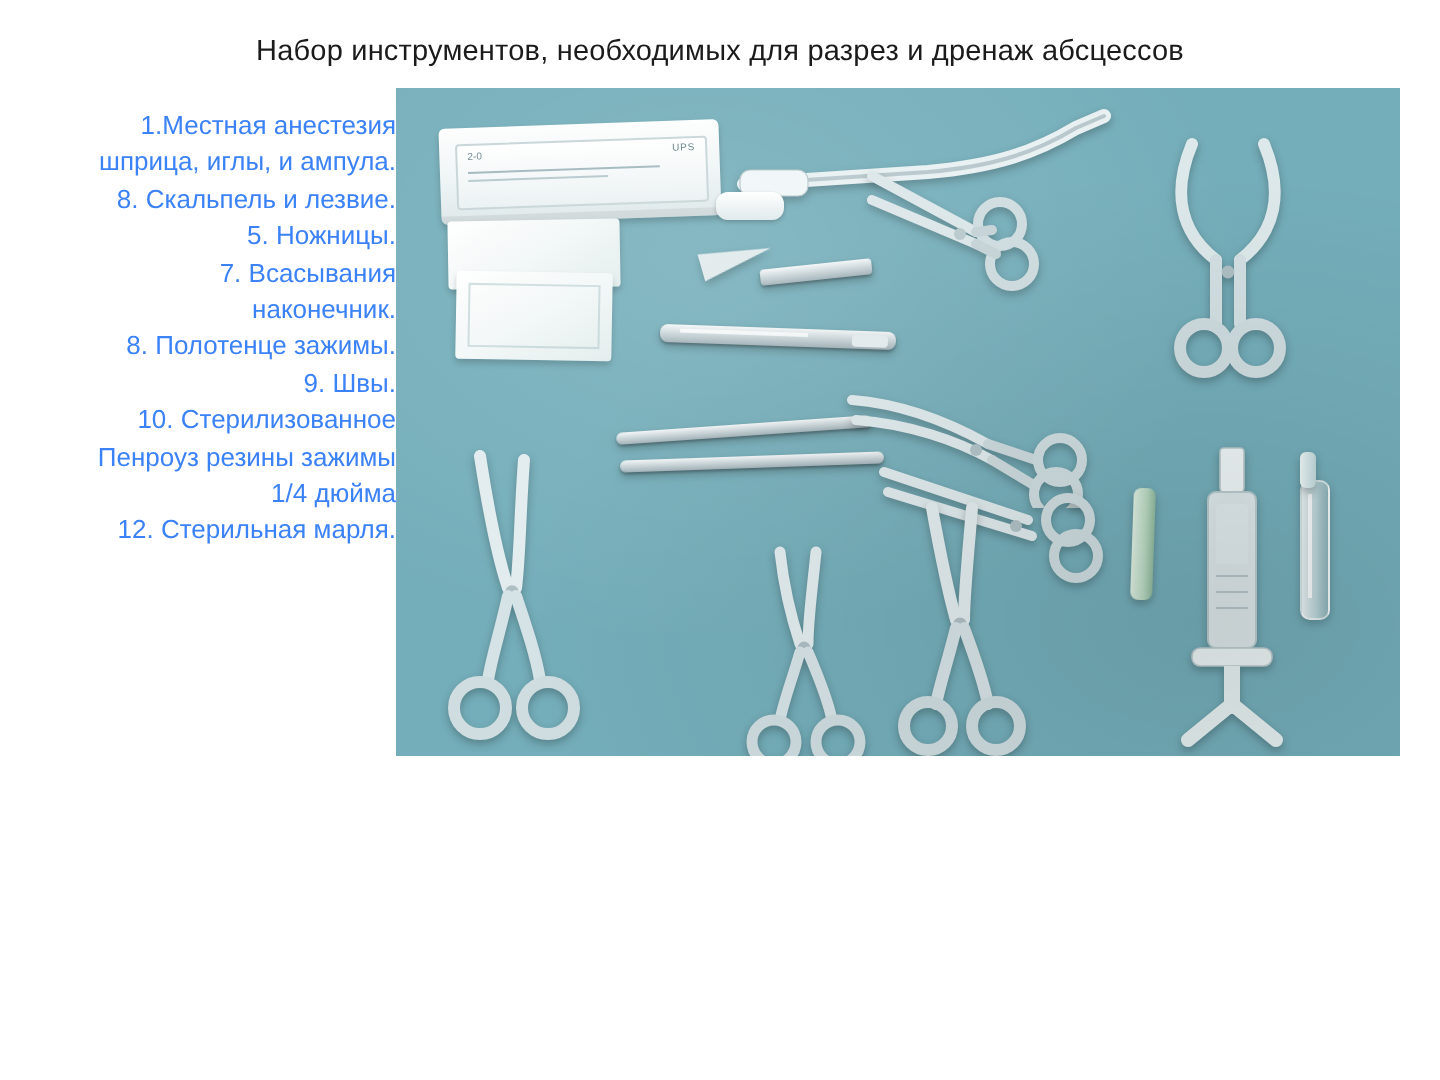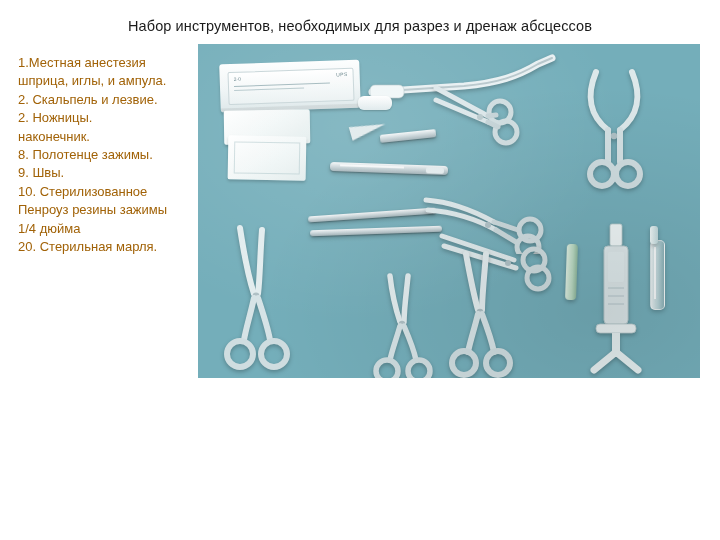--- a/index.html
+++ b/index.html
@@ -29,21 +29,22 @@
     color: #1b1b1b;
     letter-spacing: 0.1px;
   }
   .items-list {
     position: absolute;
     left: 18px;
     top: 54px;
     width: 180px;
     font-size: 13px;
     line-height: 18.4px;
-    color: #a16207;
+    color: #3b82f6;
+    text-align: right;
   }
   .items-list div {
     white-space: pre-wrap;
   }
   .photo {
     position: absolute;
     left: 198px;
     top: 44px;
     width: 502px;
     height: 334px;
@@ -83,29 +84,30 @@
 </head>
 <body>
 
 <div class="slide">
 
   <div class="slide-title">Набор инструментов, необходимых для разрез и дренаж абсцессов</div>
 
   <div class="items-list">
     <div>1.Местная анестезия</div>
     <div>шприца, иглы, и ампула.</div>
-    <div>2. Скальпель и лезвие.</div>
-    <div>2. Ножницы.</div>
+    <div>8. Скальпель и лезвие.</div>
+    <div>5. Ножницы.</div>
+    <div>7. Всасывания</div>
     <div>наконечник.</div>
     <div>8. Полотенце зажимы.</div>
     <div>9. Швы.</div>
     <div>10. Стерилизованное</div>
     <div>Пенроуз резины зажимы</div>
     <div>1/4 дюйма</div>
-    <div>20. Стерильная марля.</div>
+    <div>12. Стерильная марля.</div>
   </div>
 
   <div class="photo">
 
     <div class="instr pkg" style="left:22px; top:18px; width:140px; height:48px; border-radius:3px; transform:rotate(-2deg);">
       <div style="position:absolute; left:8px; top:8px; width:124px; height:31px; border:1px solid #c6d4d7; border-radius:2px; background:linear-gradient(180deg,#ffffff,#eaf1f2);"></div>
       <div style="position:absolute; right:12px; top:11px; font-size:5px; color:#5d7b82; letter-spacing:0.4px;">UPS</div>
       <div style="position:absolute; left:14px; top:12px; font-size:5px; color:#6a868d;">2-0</div>
       <div style="position:absolute; left:14px; top:22px; width:96px; height:1px; background:#9fb6bb;"></div>
       <div style="position:absolute; left:14px; top:26px; width:70px; height:1px; background:#b4c7cb;"></div>

